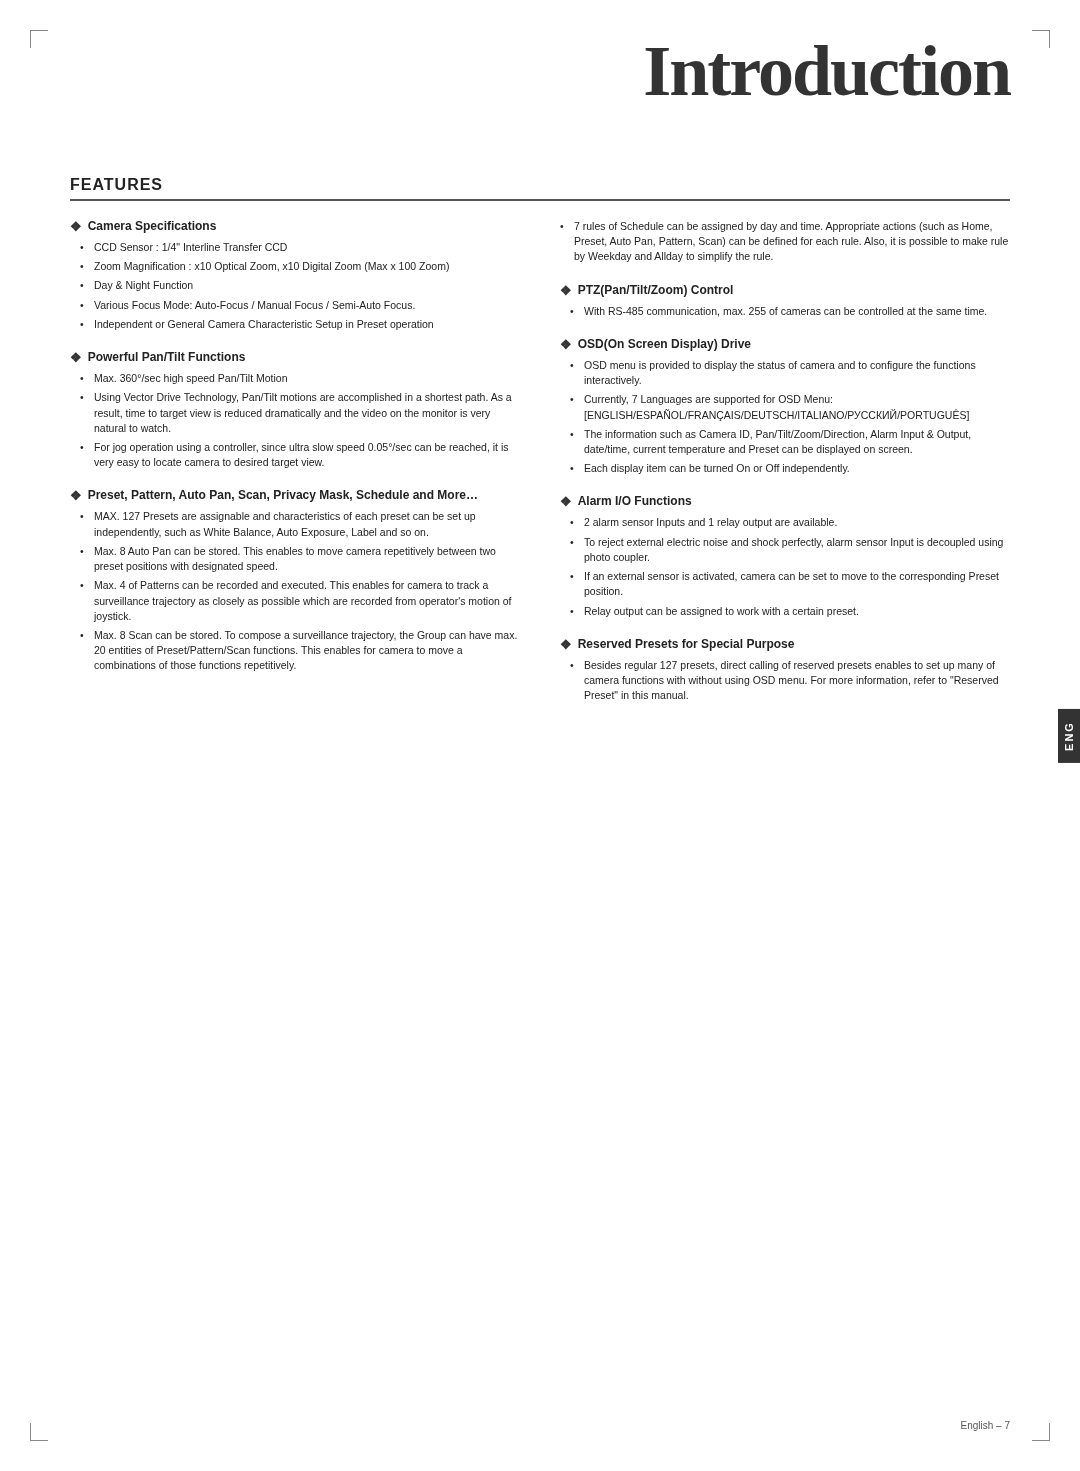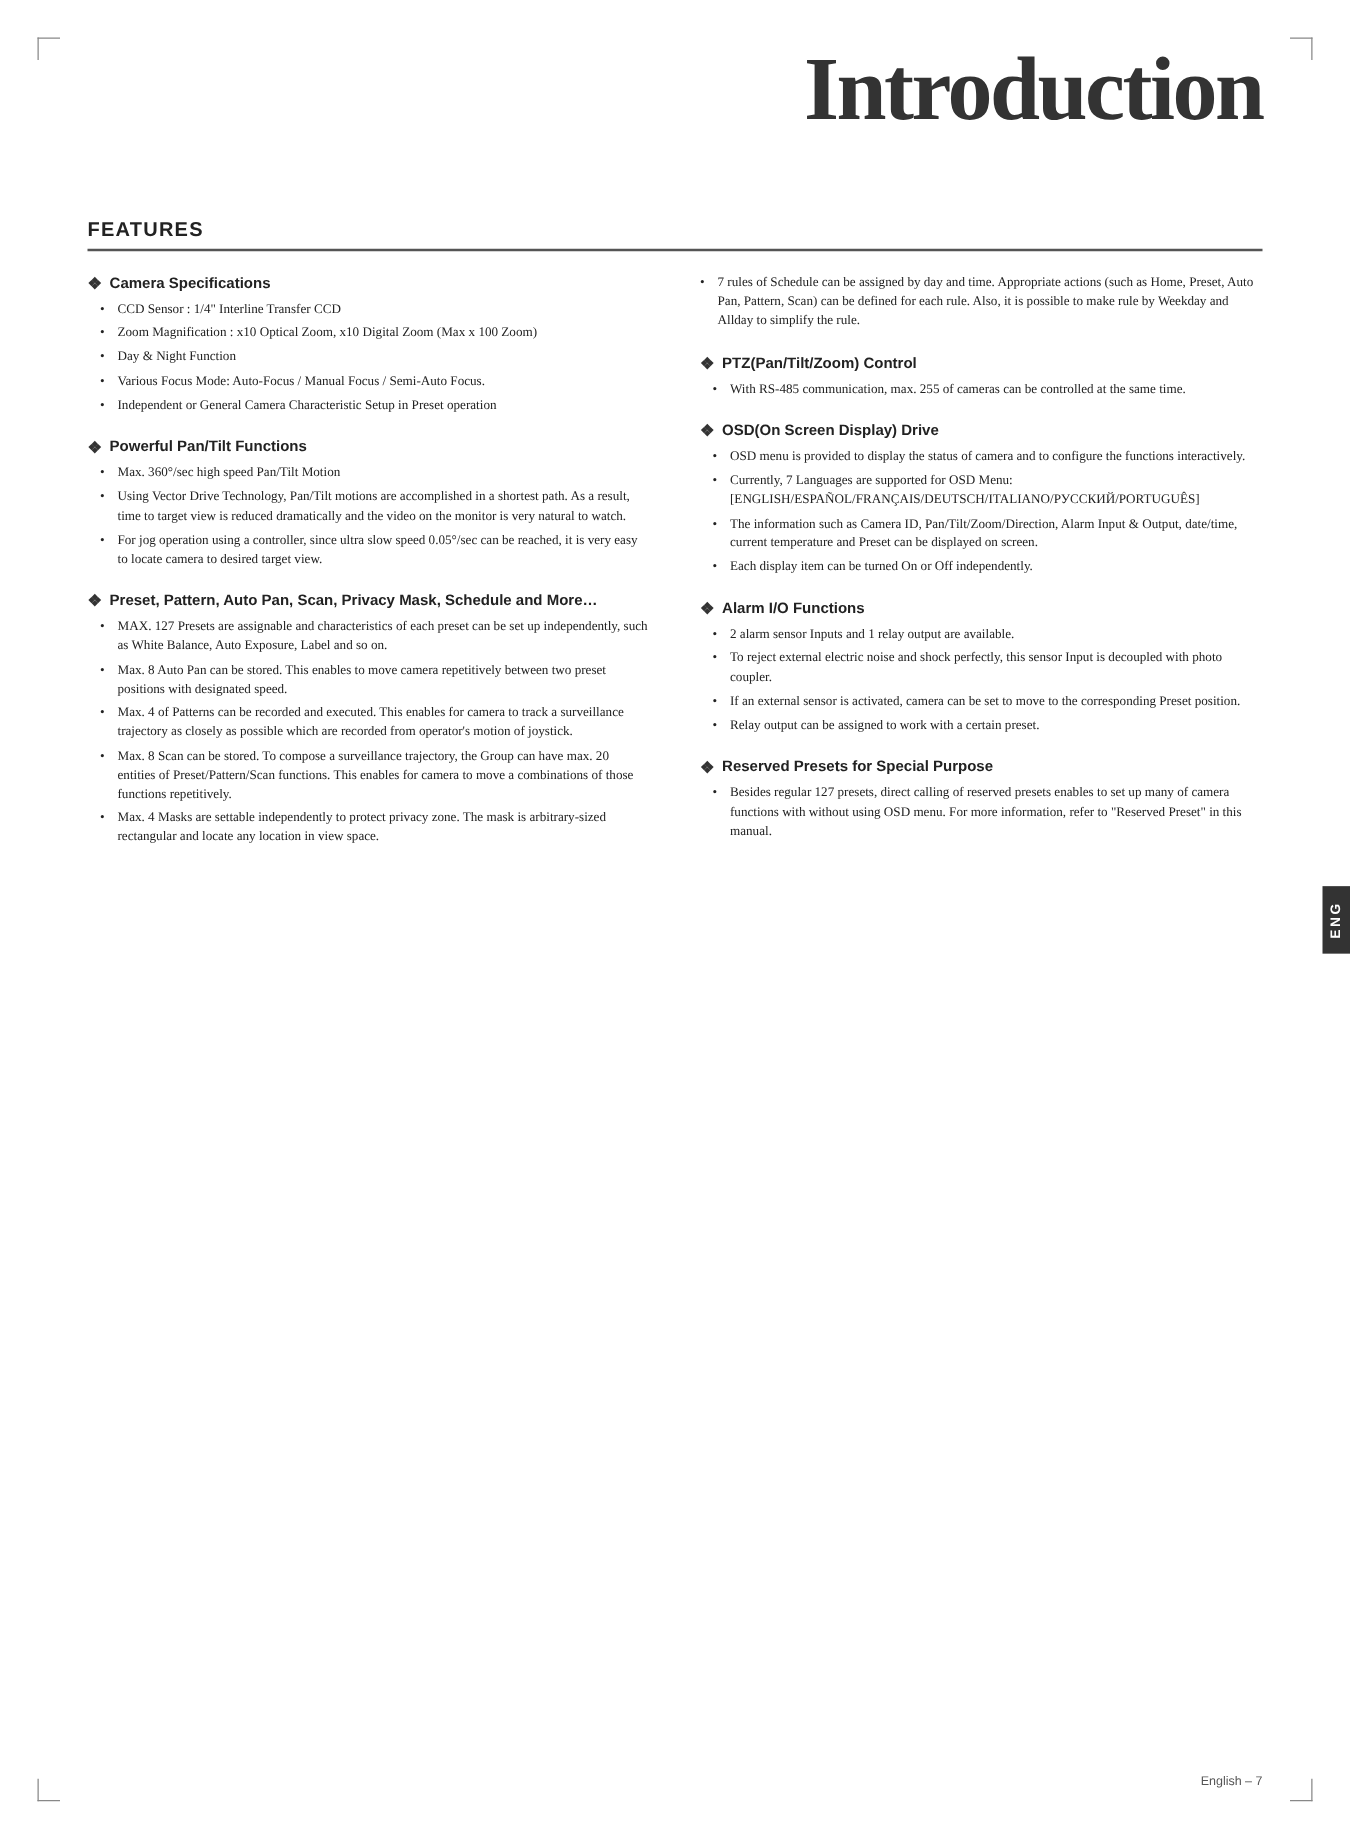--- a/index.html
+++ b/index.html
@@ -109,21 +109,20 @@
 
     .diamond {
       color: #333;
       font-size: 13px;
       margin-right: 2px;
     }
 
     .bullet-list {
       list-style: none;
       padding-left: 10px;
-      font-family: Liberation Serif, serif;
     }
 
     .bullet-list li {
       position: relative;
       padding-left: 14px;
       margin-bottom: 4px;
       font-size: 10.5px;
       line-height: 1.45;
       color: #222;
     }
@@ -193,21 +192,20 @@
         <div class="subsection">
           <div class="subsection-title">
             <span class="diamond">❖</span>
             <span>Preset, Pattern, Auto Pan, Scan, Privacy Mask, Schedule and More…</span>
           </div>
           <ul class="bullet-list">
             <li>MAX. 127 Presets are assignable and characteristics of each preset can be set up independently, such as White Balance, Auto Exposure, Label and so on.</li>
             <li>Max. 8 Auto Pan can be stored. This enables to move camera repetitively between two preset positions with designated speed.</li>
             <li>Max. 4 of Patterns can be recorded and executed. This enables for camera to track a surveillance trajectory as closely as possible which are recorded from operator's motion of joystick.</li>
             <li>Max. 8 Scan can be stored. To compose a surveillance trajectory, the Group can have max. 20 entities of Preset/Pattern/Scan functions. This enables for camera to move a combinations of those functions repetitively.</li>
-            <li>Max. 4 Masks are settable independently to protect privacy zone. The mask is arbitrary-sized rectangular and locate any location in view space.</li>
           </ul>
         </div>
       </div>
 
       <div class="col-right">
 
         <div class="subsection">
           <ul class="bullet-list" style="padding-left:0;">
             <li>7 rules of Schedule can be assigned by day and time. Appropriate actions (such as Home, Preset, Auto Pan, Pattern, Scan) can be defined for each rule. Also, it is possible to make rule by Weekday and Allday to simplify the rule.</li>
           </ul>
@@ -236,21 +234,21 @@
           </ul>
         </div>
 
         <div class="subsection">
           <div class="subsection-title">
             <span class="diamond">❖</span>
             <span>Alarm I/O Functions</span>
           </div>
           <ul class="bullet-list">
             <li>2 alarm sensor Inputs and 1 relay output are available.</li>
-            <li>To reject external electric noise and shock perfectly, this sensor Input is decoupled with photo coupler.</li>
+            <li>To reject external electric noise and shock perfectly, alarm sensor Input is decoupled using photo coupler.</li>
             <li>If an external sensor is activated, camera can be set to move to the corresponding Preset position.</li>
             <li>Relay output can be assigned to work with a certain preset.</li>
           </ul>
         </div>
 
         <div class="subsection">
           <div class="subsection-title">
             <span class="diamond">❖</span>
             <span>Reserved Presets for Special Purpose</span>
           </div>

